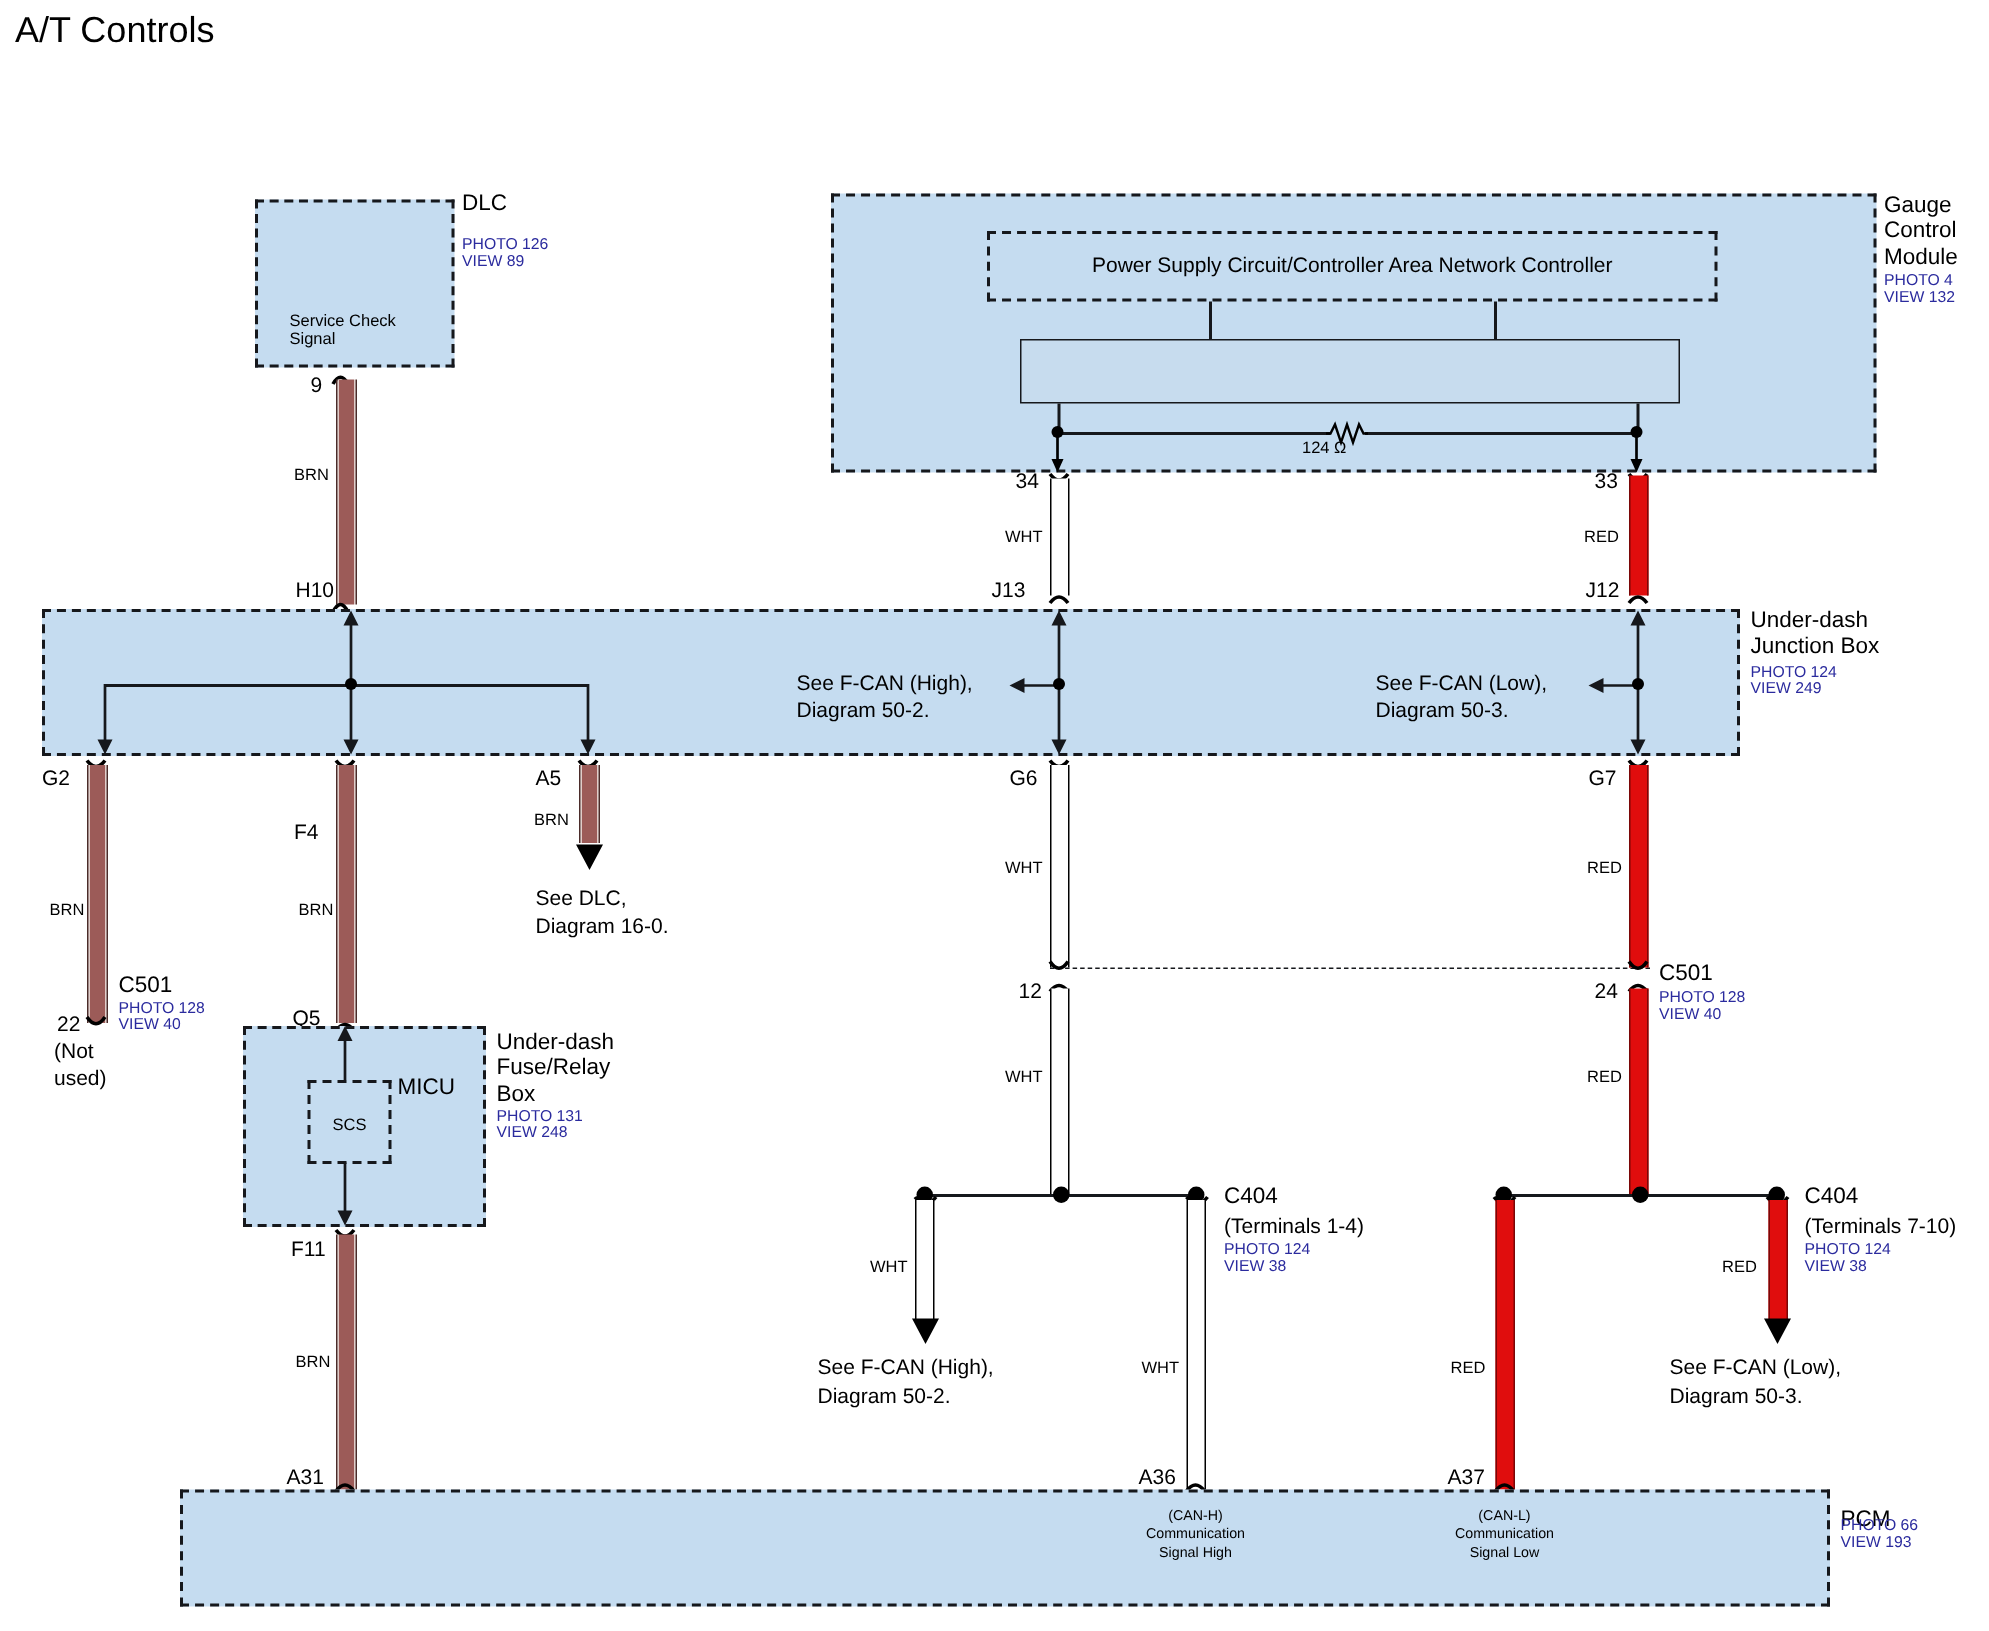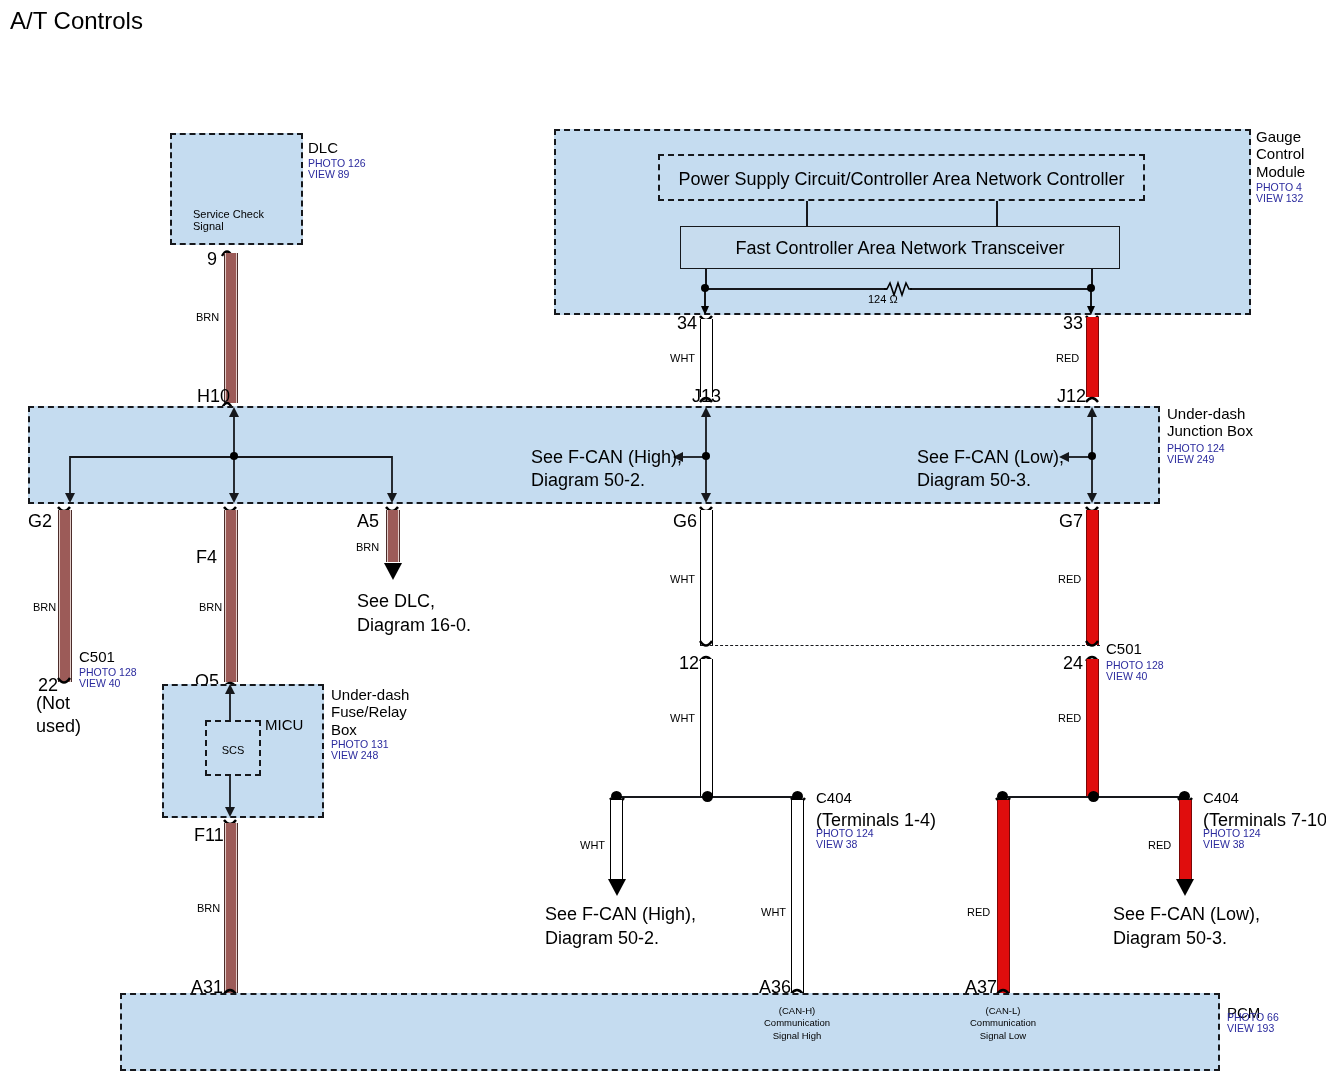--- a/index.html
+++ b/index.html
@@ -4,21 +4,21 @@
 <style>
   html,body{margin:0;padding:0;background:#fff;}
   body{font-family:"Liberation Sans",sans-serif;}
   #page{position:relative;width:1326px;height:1087px;background:#fff;overflow:hidden;}
   
   .t{position:absolute;color:#000;white-space:pre;line-height:1.12;}
   .blue{color:#2b2b9e;}
   .f9{font-size:9.5px;}
   .f10{font-size:10.5px;}
   .f11{font-size:11px;}
-  .f13{font-size:18px;}
+  .f13{font-size:14px;}
   .f15{font-size:15px;}
   .f24{font-size:24px;}
   .ctr{text-align:center;}
   
   .module{position:absolute;background:#c5dcf0;border:2px dashed #16181c;box-sizing:border-box;}
   .inner-dash{position:absolute;background:#c5dcf0;border:2px dashed #16181c;box-sizing:border-box;}
   .inner-solid{position:absolute;background:#c7dcee;border:1.6px solid #16181c;box-sizing:border-box;}
   
   .wire{position:absolute;box-sizing:border-box;}
   .w-brn{background:linear-gradient(to right,#e2cdc9 0 1px,#9c5b58 1px calc(100% - 1px),#e2cdc9 calc(100% - 1px) 100%);
@@ -35,21 +35,21 @@
 </head>
 <body>
 
 <div id="page">
 
   <div class="t f24" style="left:10px;top:8px;">A/T Controls</div>
 
   <div class="module" style="left:170px;top:133px;width:133px;height:112px;"></div>
   <div class="t f11" style="left:193px;top:208px;"><span style="white-space:pre-line">Service Check
 Signal</span></div>
-  <div class="t f15" style="left:308px;top:140px;"><span>DLC</span></div>
+  <div class="t f15" style="left:308px;top:128px;"><span>DLC</span></div>
   <div class="t f10 blue" style="left:308px;top:158px;">PHOTO 126</div>
   <div class="t f10 blue" style="left:308px;top:169px;">VIEW 89</div>
 
   <div class="t f13" style="left:207px;top:249px;">9</div>
   <svg style="left:221px;top:246px;width:26px;height:12px;">
     <path d="M1,10 Q6,1 11,10" fill="none" stroke="#000" stroke-width="2.4"></path>
   </svg>
   <div class="wire w-brn" style="left:224px;top:253px;width:14px;height:150px;"></div>
   <div class="t f11" style="left:196px;top:311px;">BRN</div>
   <div class="t f13" style="left:197px;top:386px;">H10</div>
@@ -61,21 +61,20 @@
   <div class="t f15" style="left:1256px;top:128px;line-height:1.16;white-space:pre-line;">Gauge
 Control
 Module</div>
   <div class="t f10 blue" style="left:1256px;top:182px;">PHOTO 4</div>
   <div class="t f10 blue" style="left:1256px;top:193px;">VIEW 132</div>
 
   <div class="inner-dash" style="left:658px;top:154px;width:487px;height:47px;"></div>
   <div class="t f13 ctr" style="left:658px;top:169px;width:487px;">Power Supply Circuit/Controller Area Network Controller</div>
 
   <div class="inner-solid" style="left:680px;top:226px;width:440px;height:43px;"></div>
-  <div class="t f13 ctr" style="left:680px;top:238px;width:440px;">Fast Controller Area Network Transceiver</div>
 
   <div class="ln-v" style="left:806px;top:201px;height:25px;"></div>
   <div class="ln-v" style="left:996px;top:201px;height:25px;"></div>
 
   <div class="ln-v" style="left:705px;top:269px;height:20px;"></div>
   <div class="ln-v" style="left:1091px;top:269px;height:20px;"></div>
   <div class="ln-h" style="left:705px;top:288px;width:182px;"></div>
   <div class="ln-h" style="left:910px;top:288px;width:182px;"></div>
   <div class="dot" style="left:701px;top:284px;width:8px;height:8px;"></div>
   <div class="dot" style="left:1087px;top:284px;width:8px;height:8px;"></div>
@@ -92,21 +91,21 @@
     <line x1="6" y1="0" x2="6" y2="20" stroke="#000" stroke-width="1.8"></line>
     <polygon points="6,27 2,18 10,18" fill="#000"></polygon>
   </svg>
 
   <div class="t f13" style="left:677px;top:313px;">34</div>
   <svg style="left:700px;top:312px;width:26px;height:13px;">
     <path d="M0,4 Q6,12 12,4" fill="none" stroke="#000" stroke-width="2.4"></path>
   </svg>
   <div class="wire w-wht" style="left:700px;top:319px;width:13px;height:78px;"></div>
   <div class="t f11" style="left:670px;top:352px;">WHT</div>
-  <div class="t f13" style="left:692px;top:386px;">J13</div>
+  <div class="t f13" style="left:661px;top:386px;">J13</div>
   <svg style="left:700px;top:392px;width:26px;height:14px;">
     <path d="M0,10 Q6,2 12,10" fill="none" stroke="#000" stroke-width="2.4"></path>
   </svg>
 
   <div class="t f13" style="left:1063px;top:313px;">33</div>
   <svg style="left:1086px;top:312px;width:26px;height:13px;">
     <path d="M0,4 Q6,12 12,4" fill="none" stroke="#000" stroke-width="2.4"></path>
   </svg>
   <div class="wire w-red" style="left:1086px;top:317px;width:13px;height:80px;"></div>
   <div class="t f11" style="left:1056px;top:352px;">RED</div>

